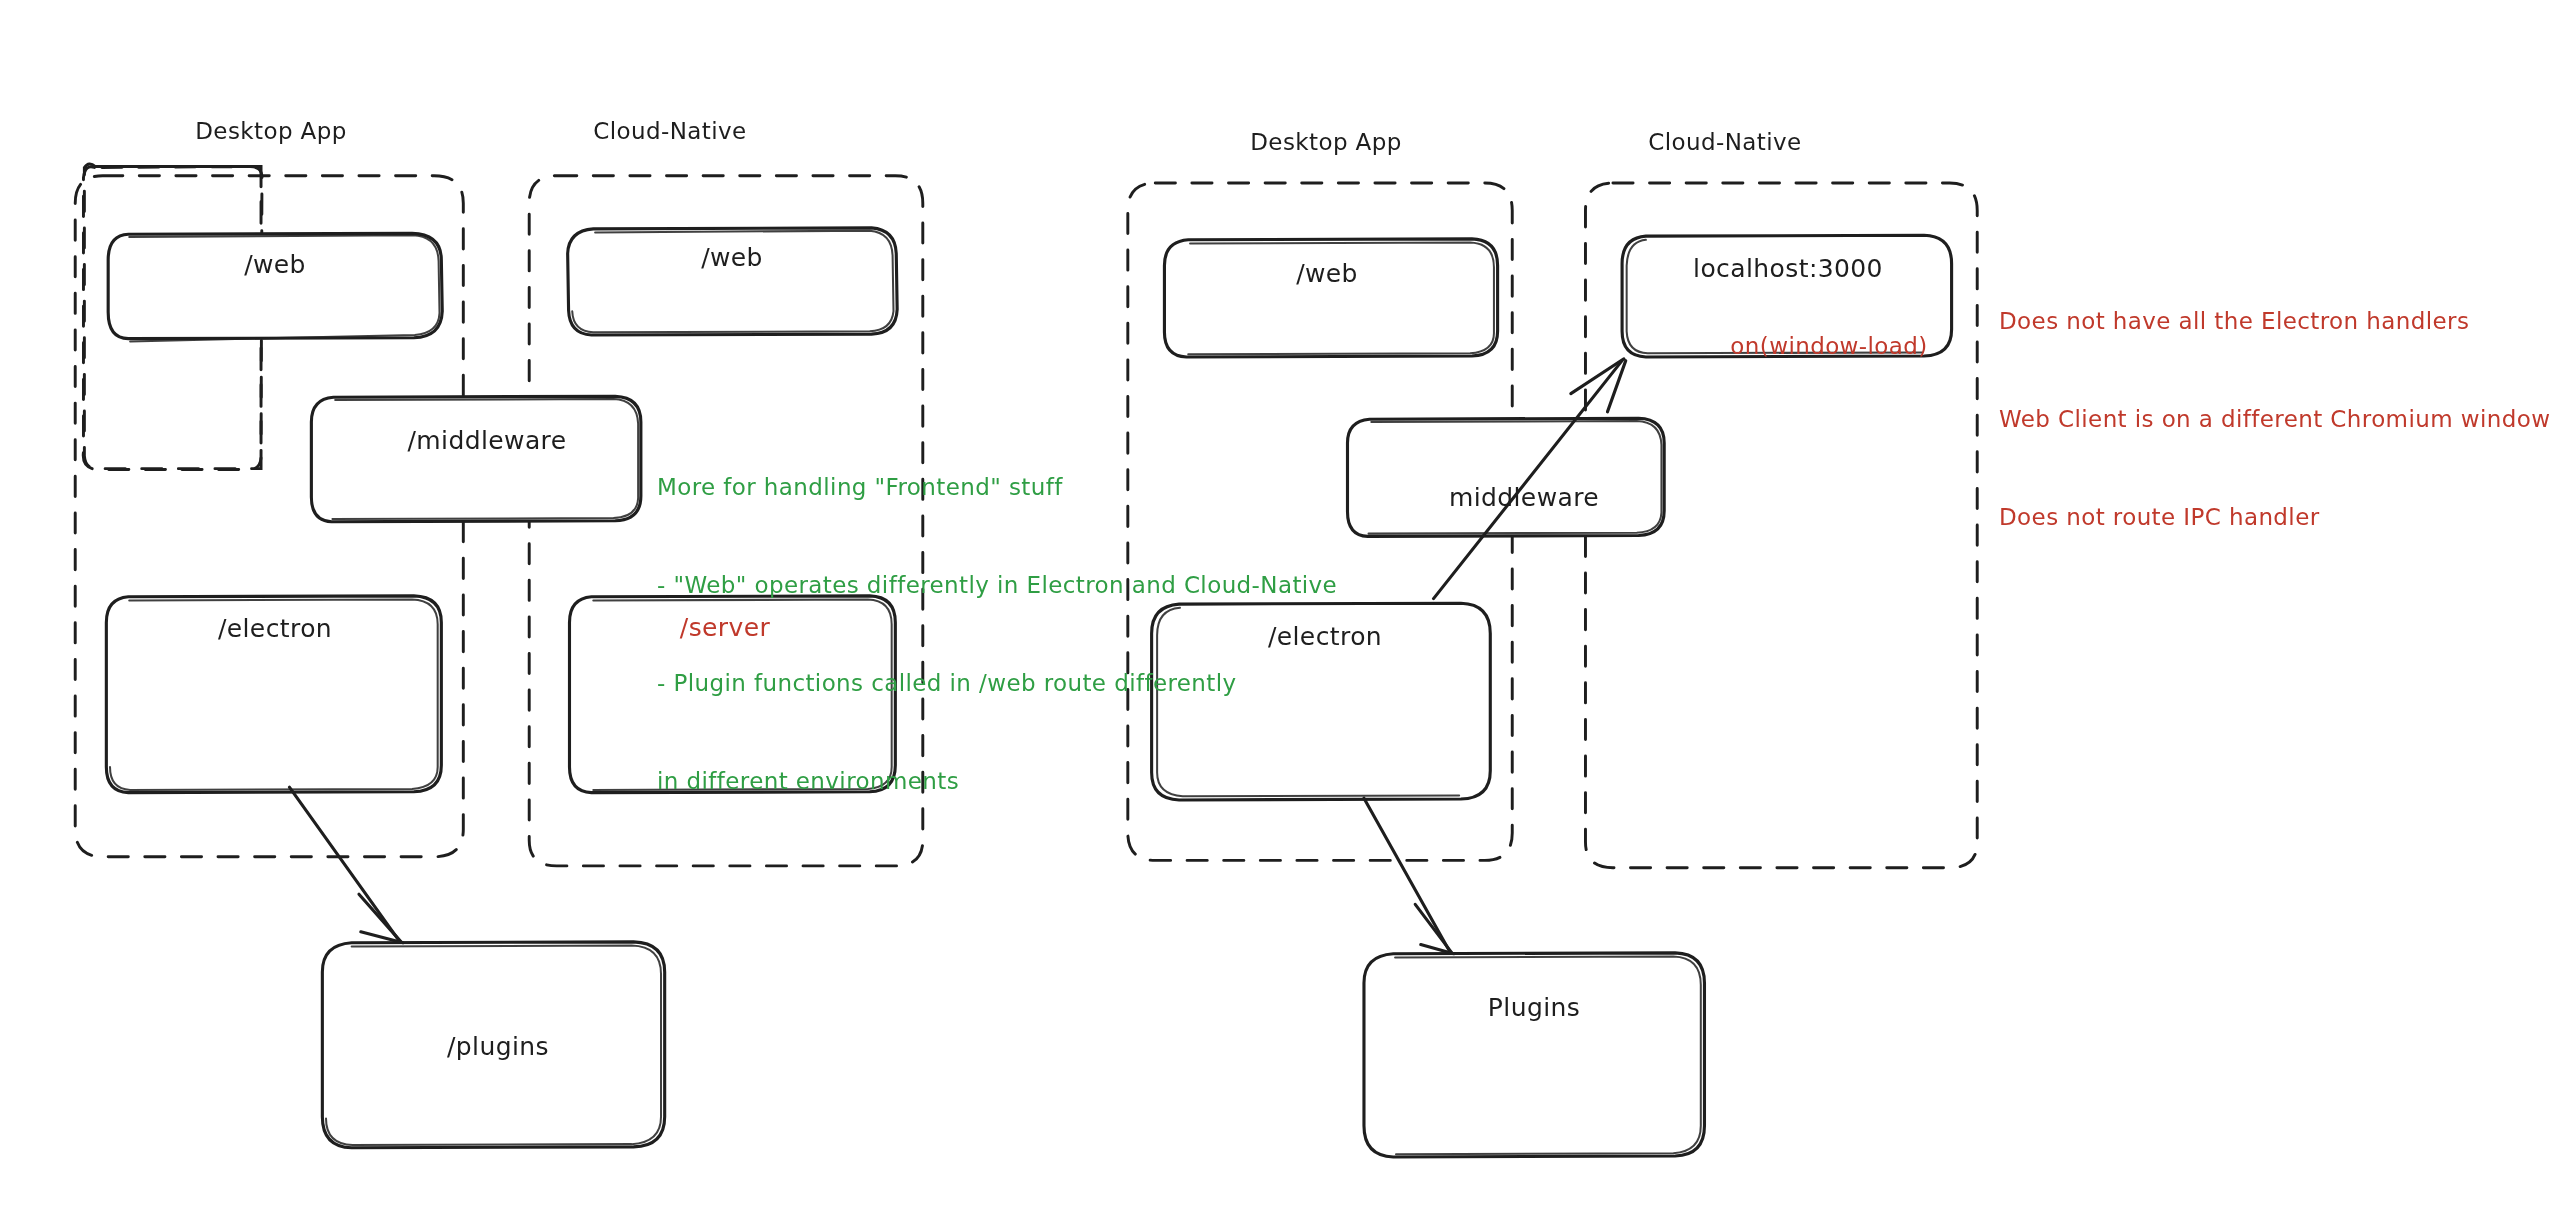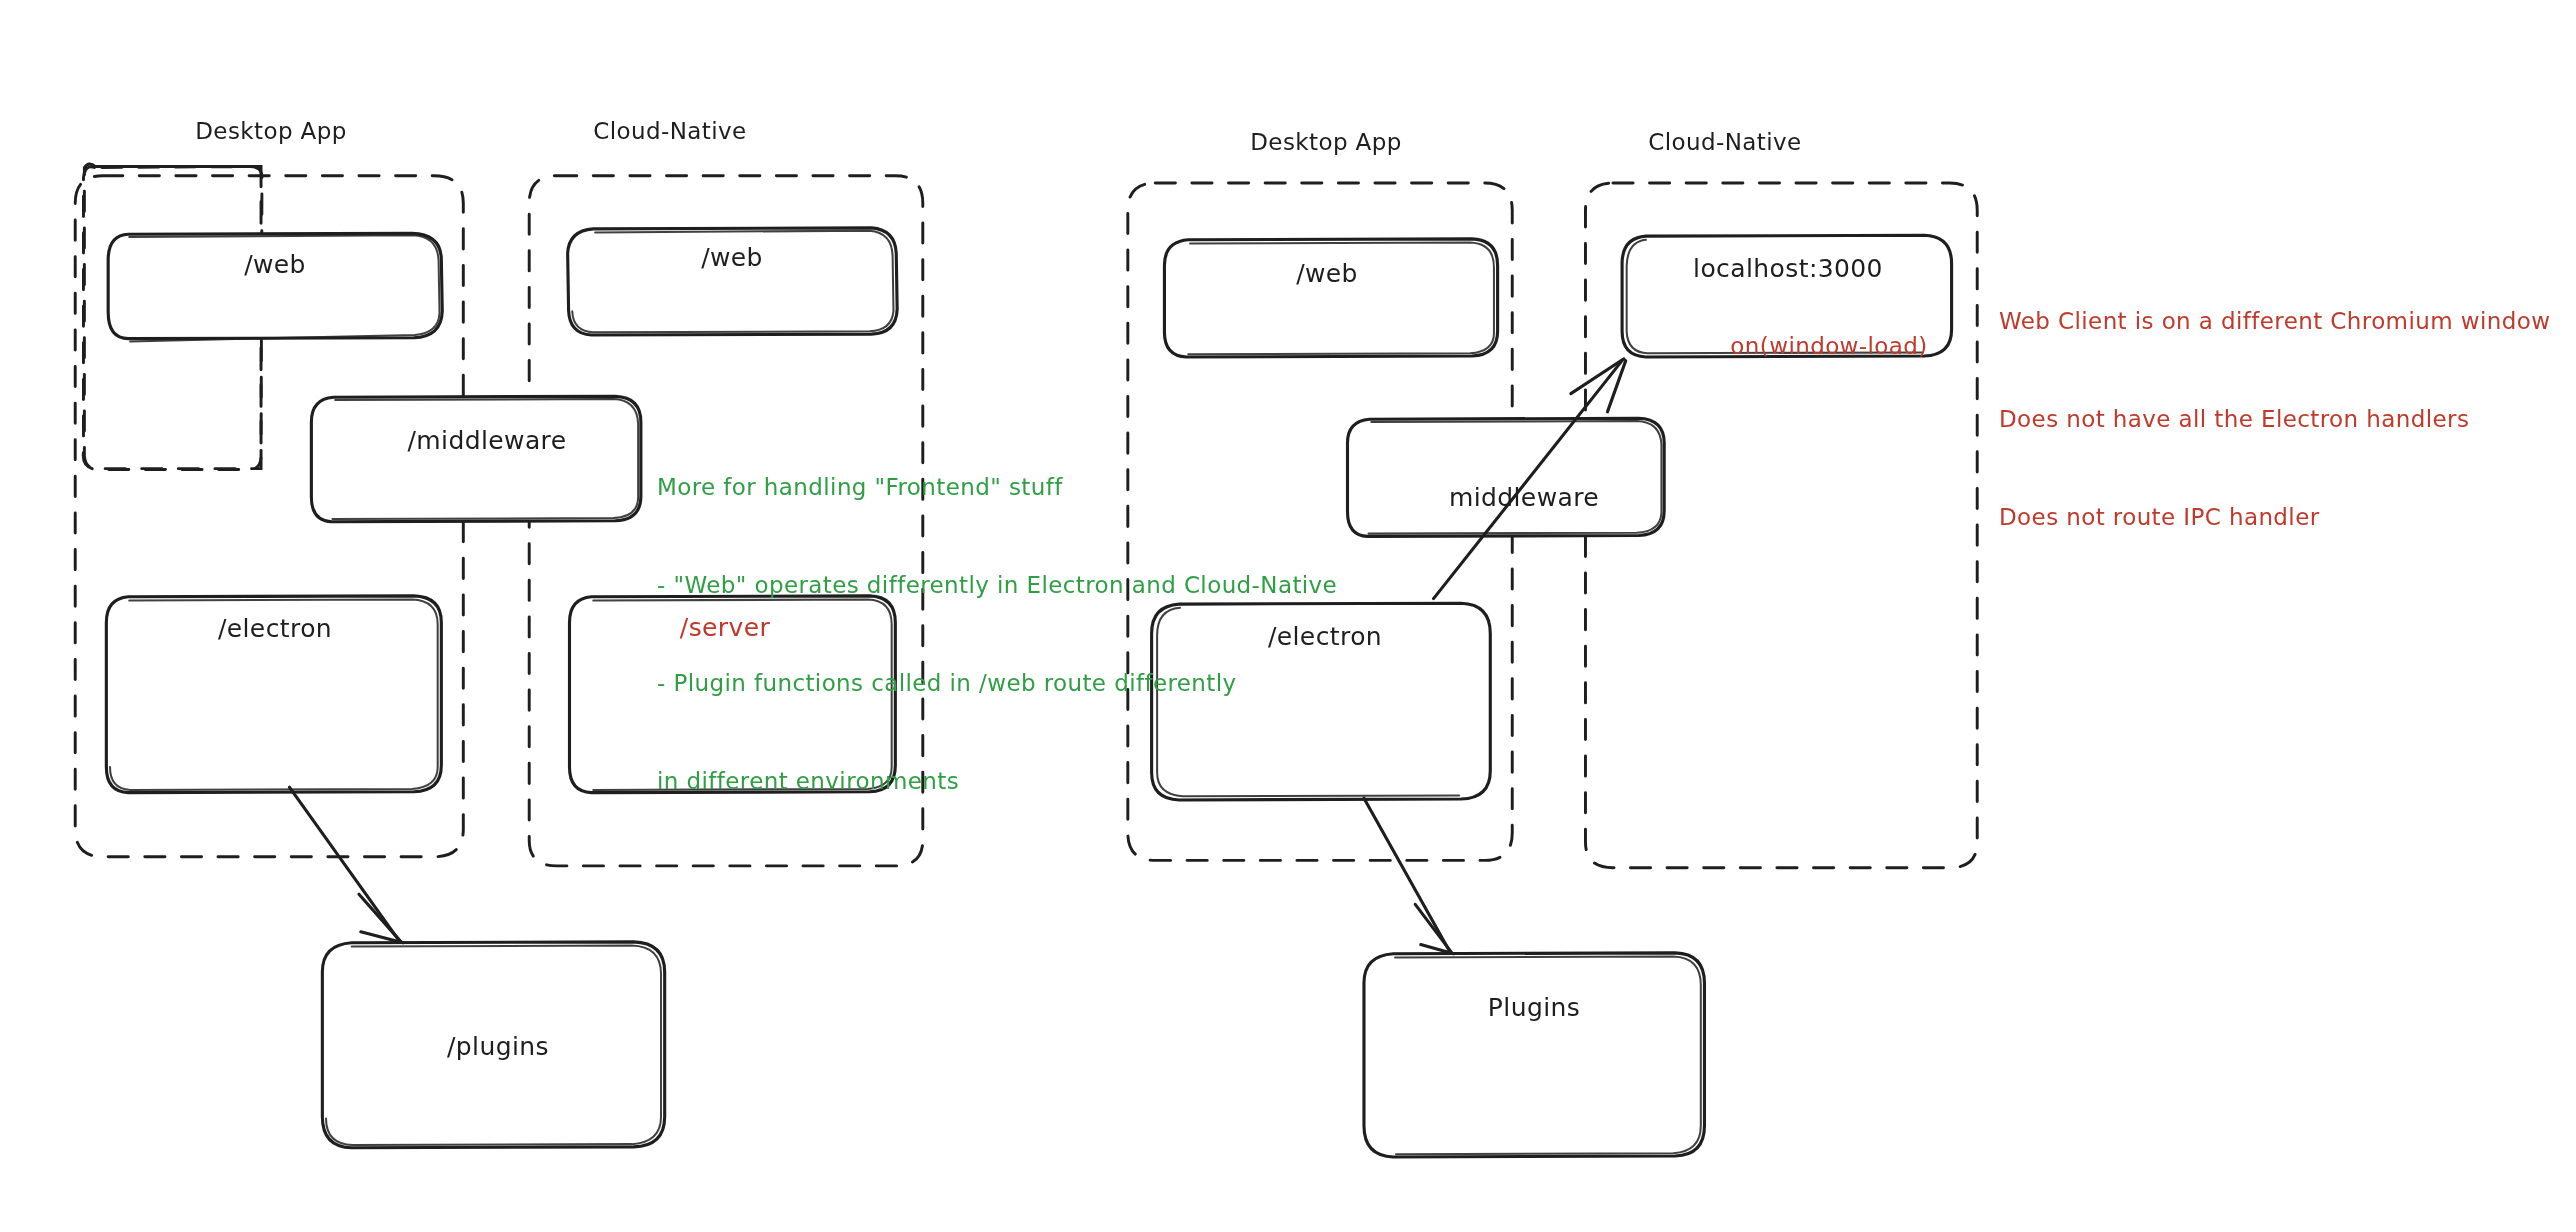--- a/index.html
+++ b/index.html
@@ -356,19 +356,19 @@
 
   <div class="txt node-label sub red" style="left:1829px; top:304px;margin-top:28px;">on(window-load)</div>
 
   <div class="txt node-label" style="left:1524px; top:443px;margin-top:39px;">middleware</div>
 
   <div class="txt node-label" style="left:1325px; top:621px;">/electron</div>
 
   <div class="txt node-label" style="left:1534px; top:992px;">Plugins</div>
 
   <div class="txt note red" style="left:1999px; top:240px;">
+    <div>Does not have all the Electron handlers</div>
     <div>Web Client is on a different Chromium window</div>
-    <div>Does not have all the Electron handlers</div>
     <div>Does not route IPC handler</div>
   </div>
 
 </div>
 
 
 </body></html>

